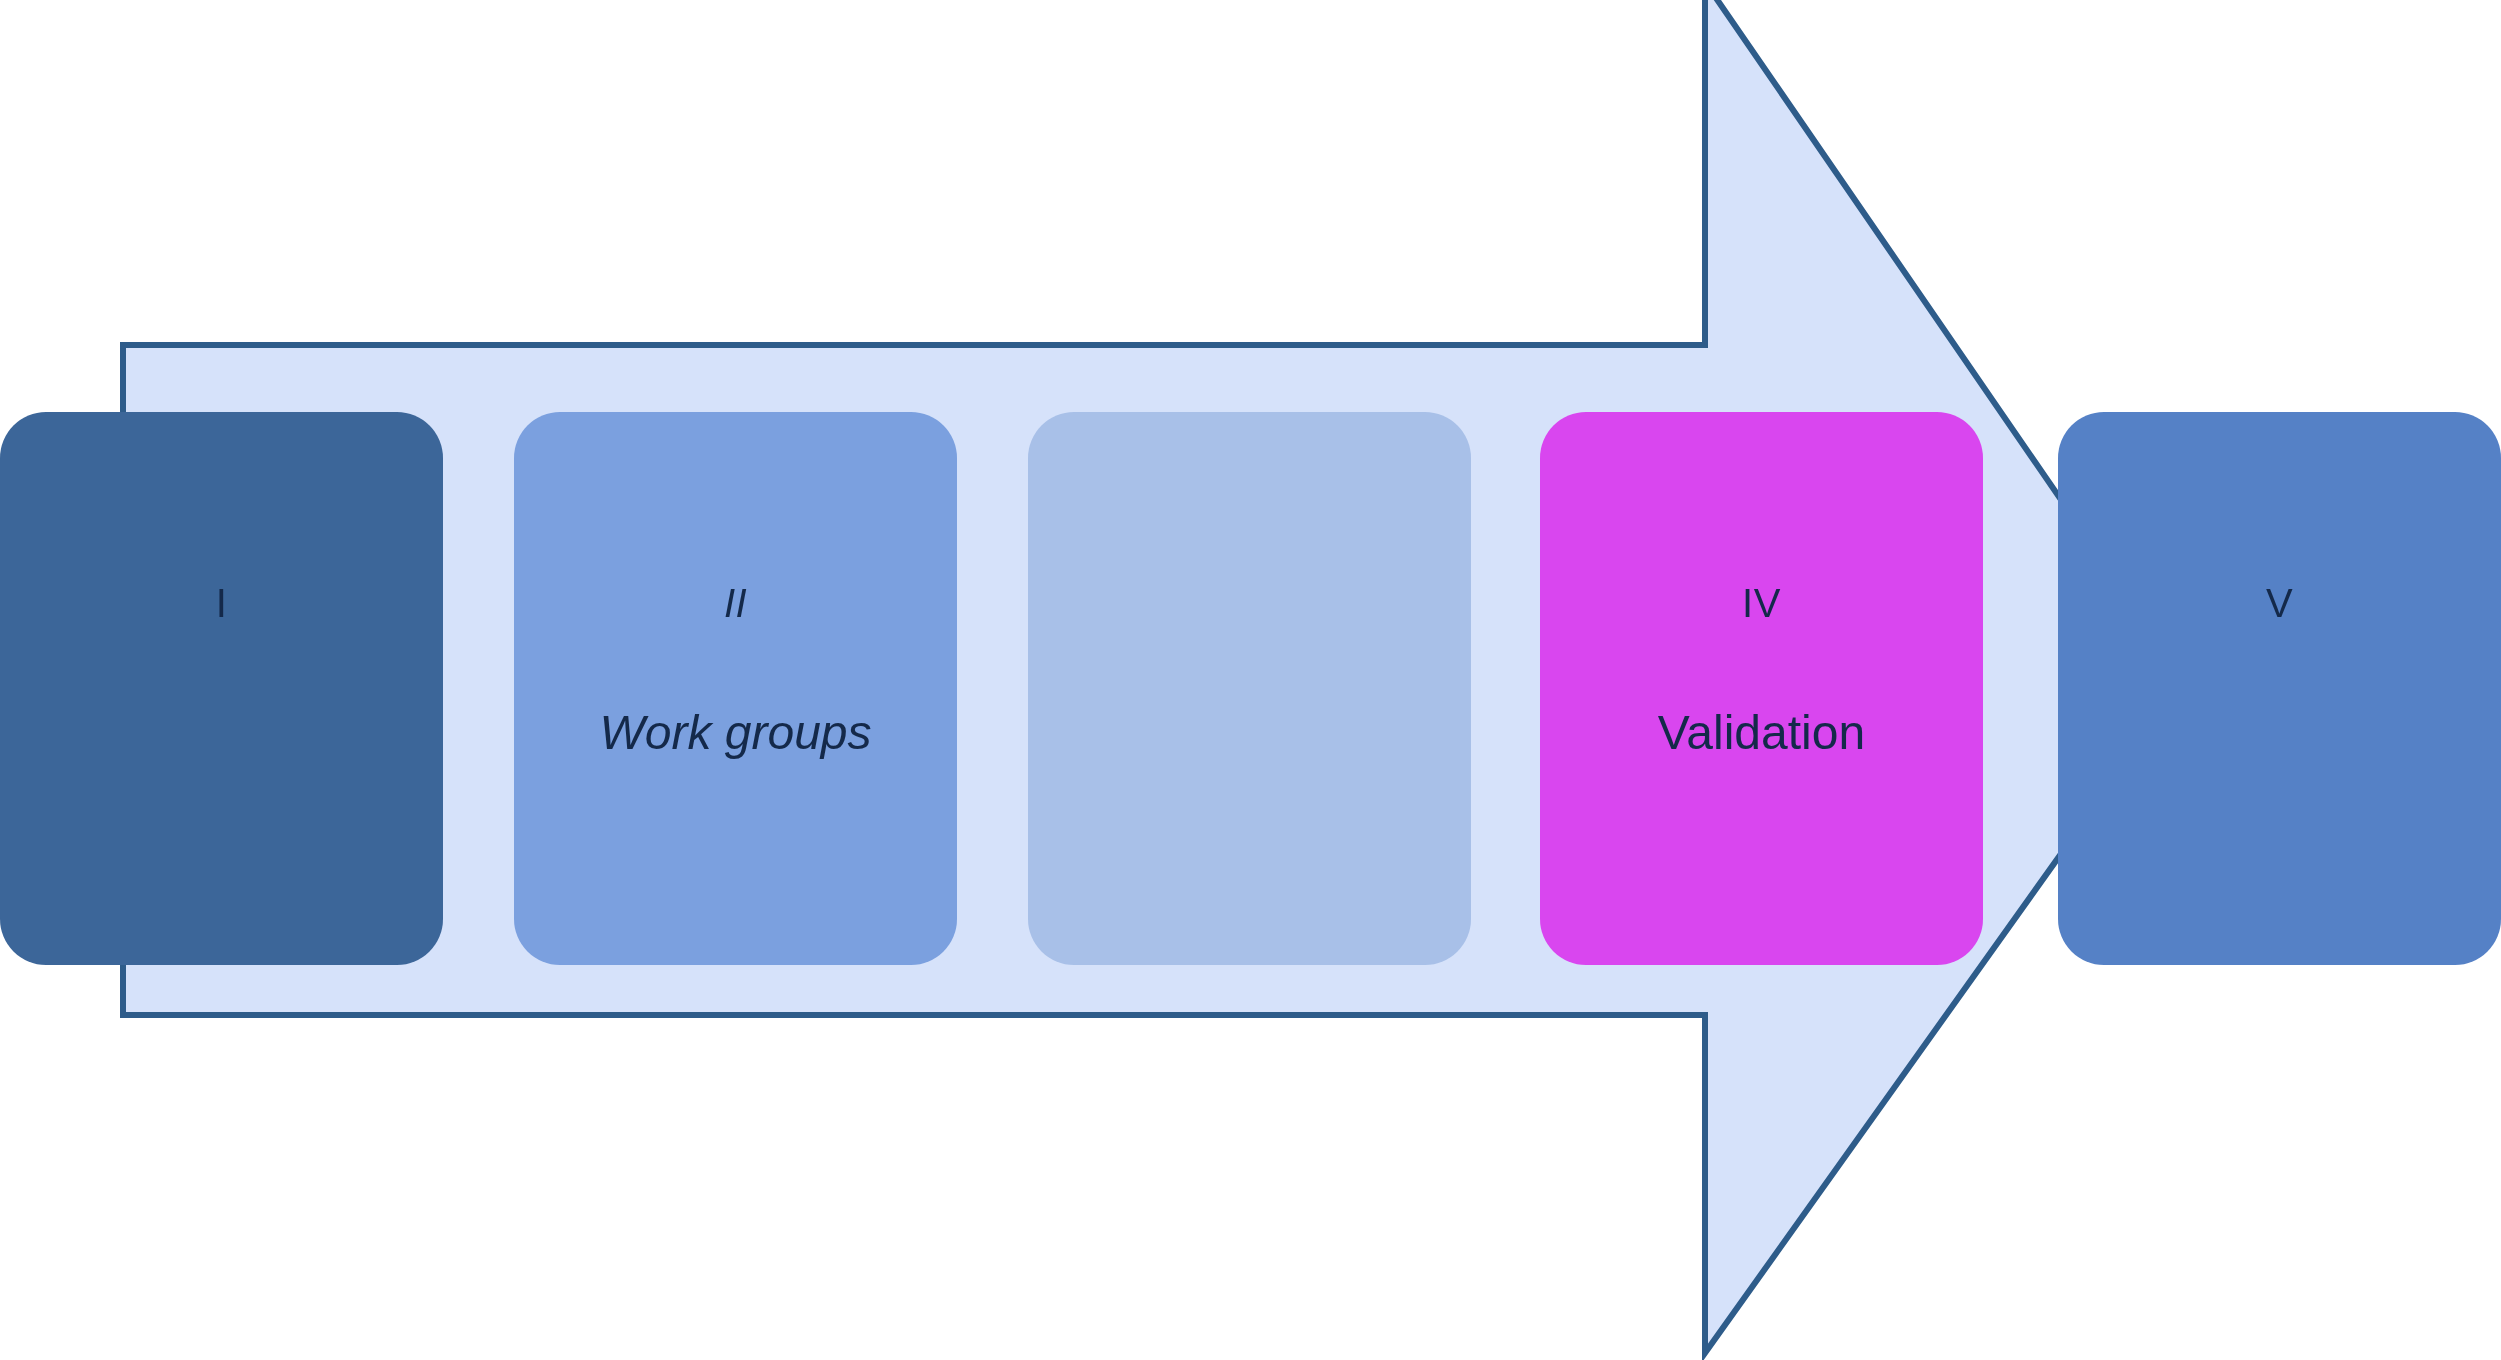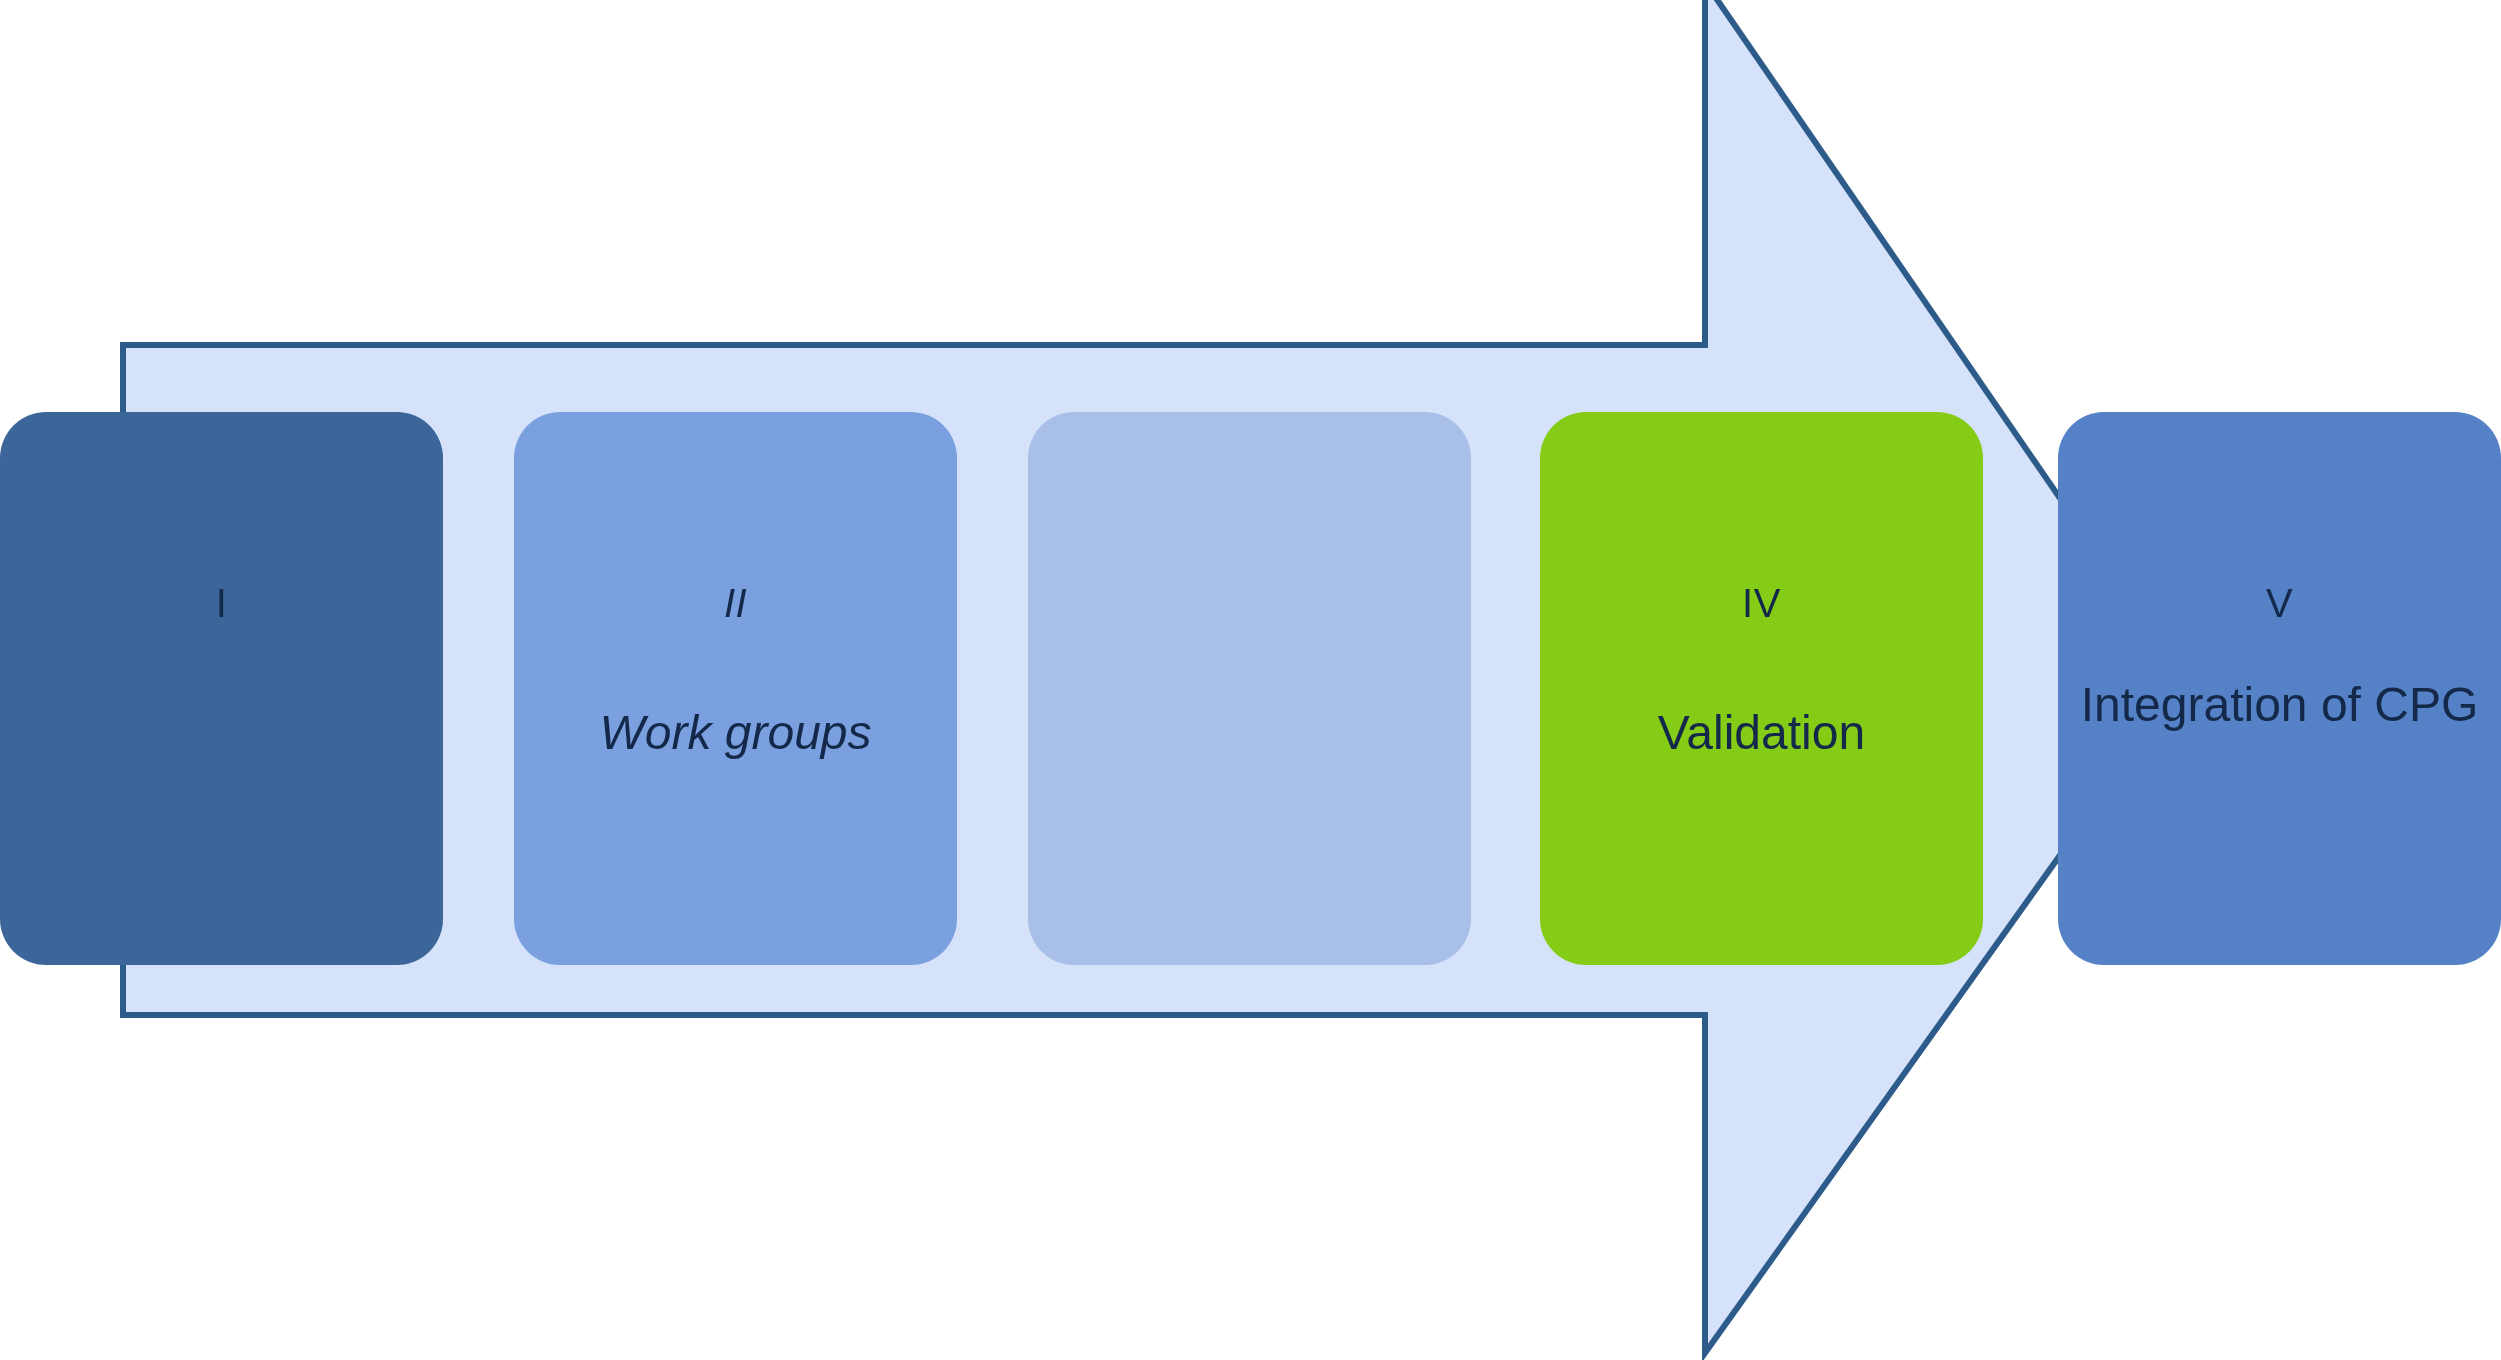--- a/index.html
+++ b/index.html
@@ -80,23 +80,22 @@
   </div>
 
   <div class="stage-box" style="left:514px; width:443px; background:#7ba0df;font-style:italic;">
     <div class="stage-numeral">II</div>
     <div class="stage-label">Work groups</div>
   </div>
 
   <div class="stage-box" style="left:1028px; width:443px; background:#a8c0e8;">
   </div>
 
-  <div class="stage-box" style="left:1540px; width:443px; background:#84cc16;">
+  <div class="stage-box" style="left:1540px; width:443px; background:#d946ef;">
     <div class="stage-numeral">IV</div>
     <div class="stage-label">Validation</div>
   </div>
 
   <div class="stage-box" style="left:2058px; width:443px; background:#5581c6;">
     <div class="stage-numeral">V</div>
-    <div class="stage-label two-line">Integration of CPG</div>
   </div>
 
 </div>
 
 </body></html>

